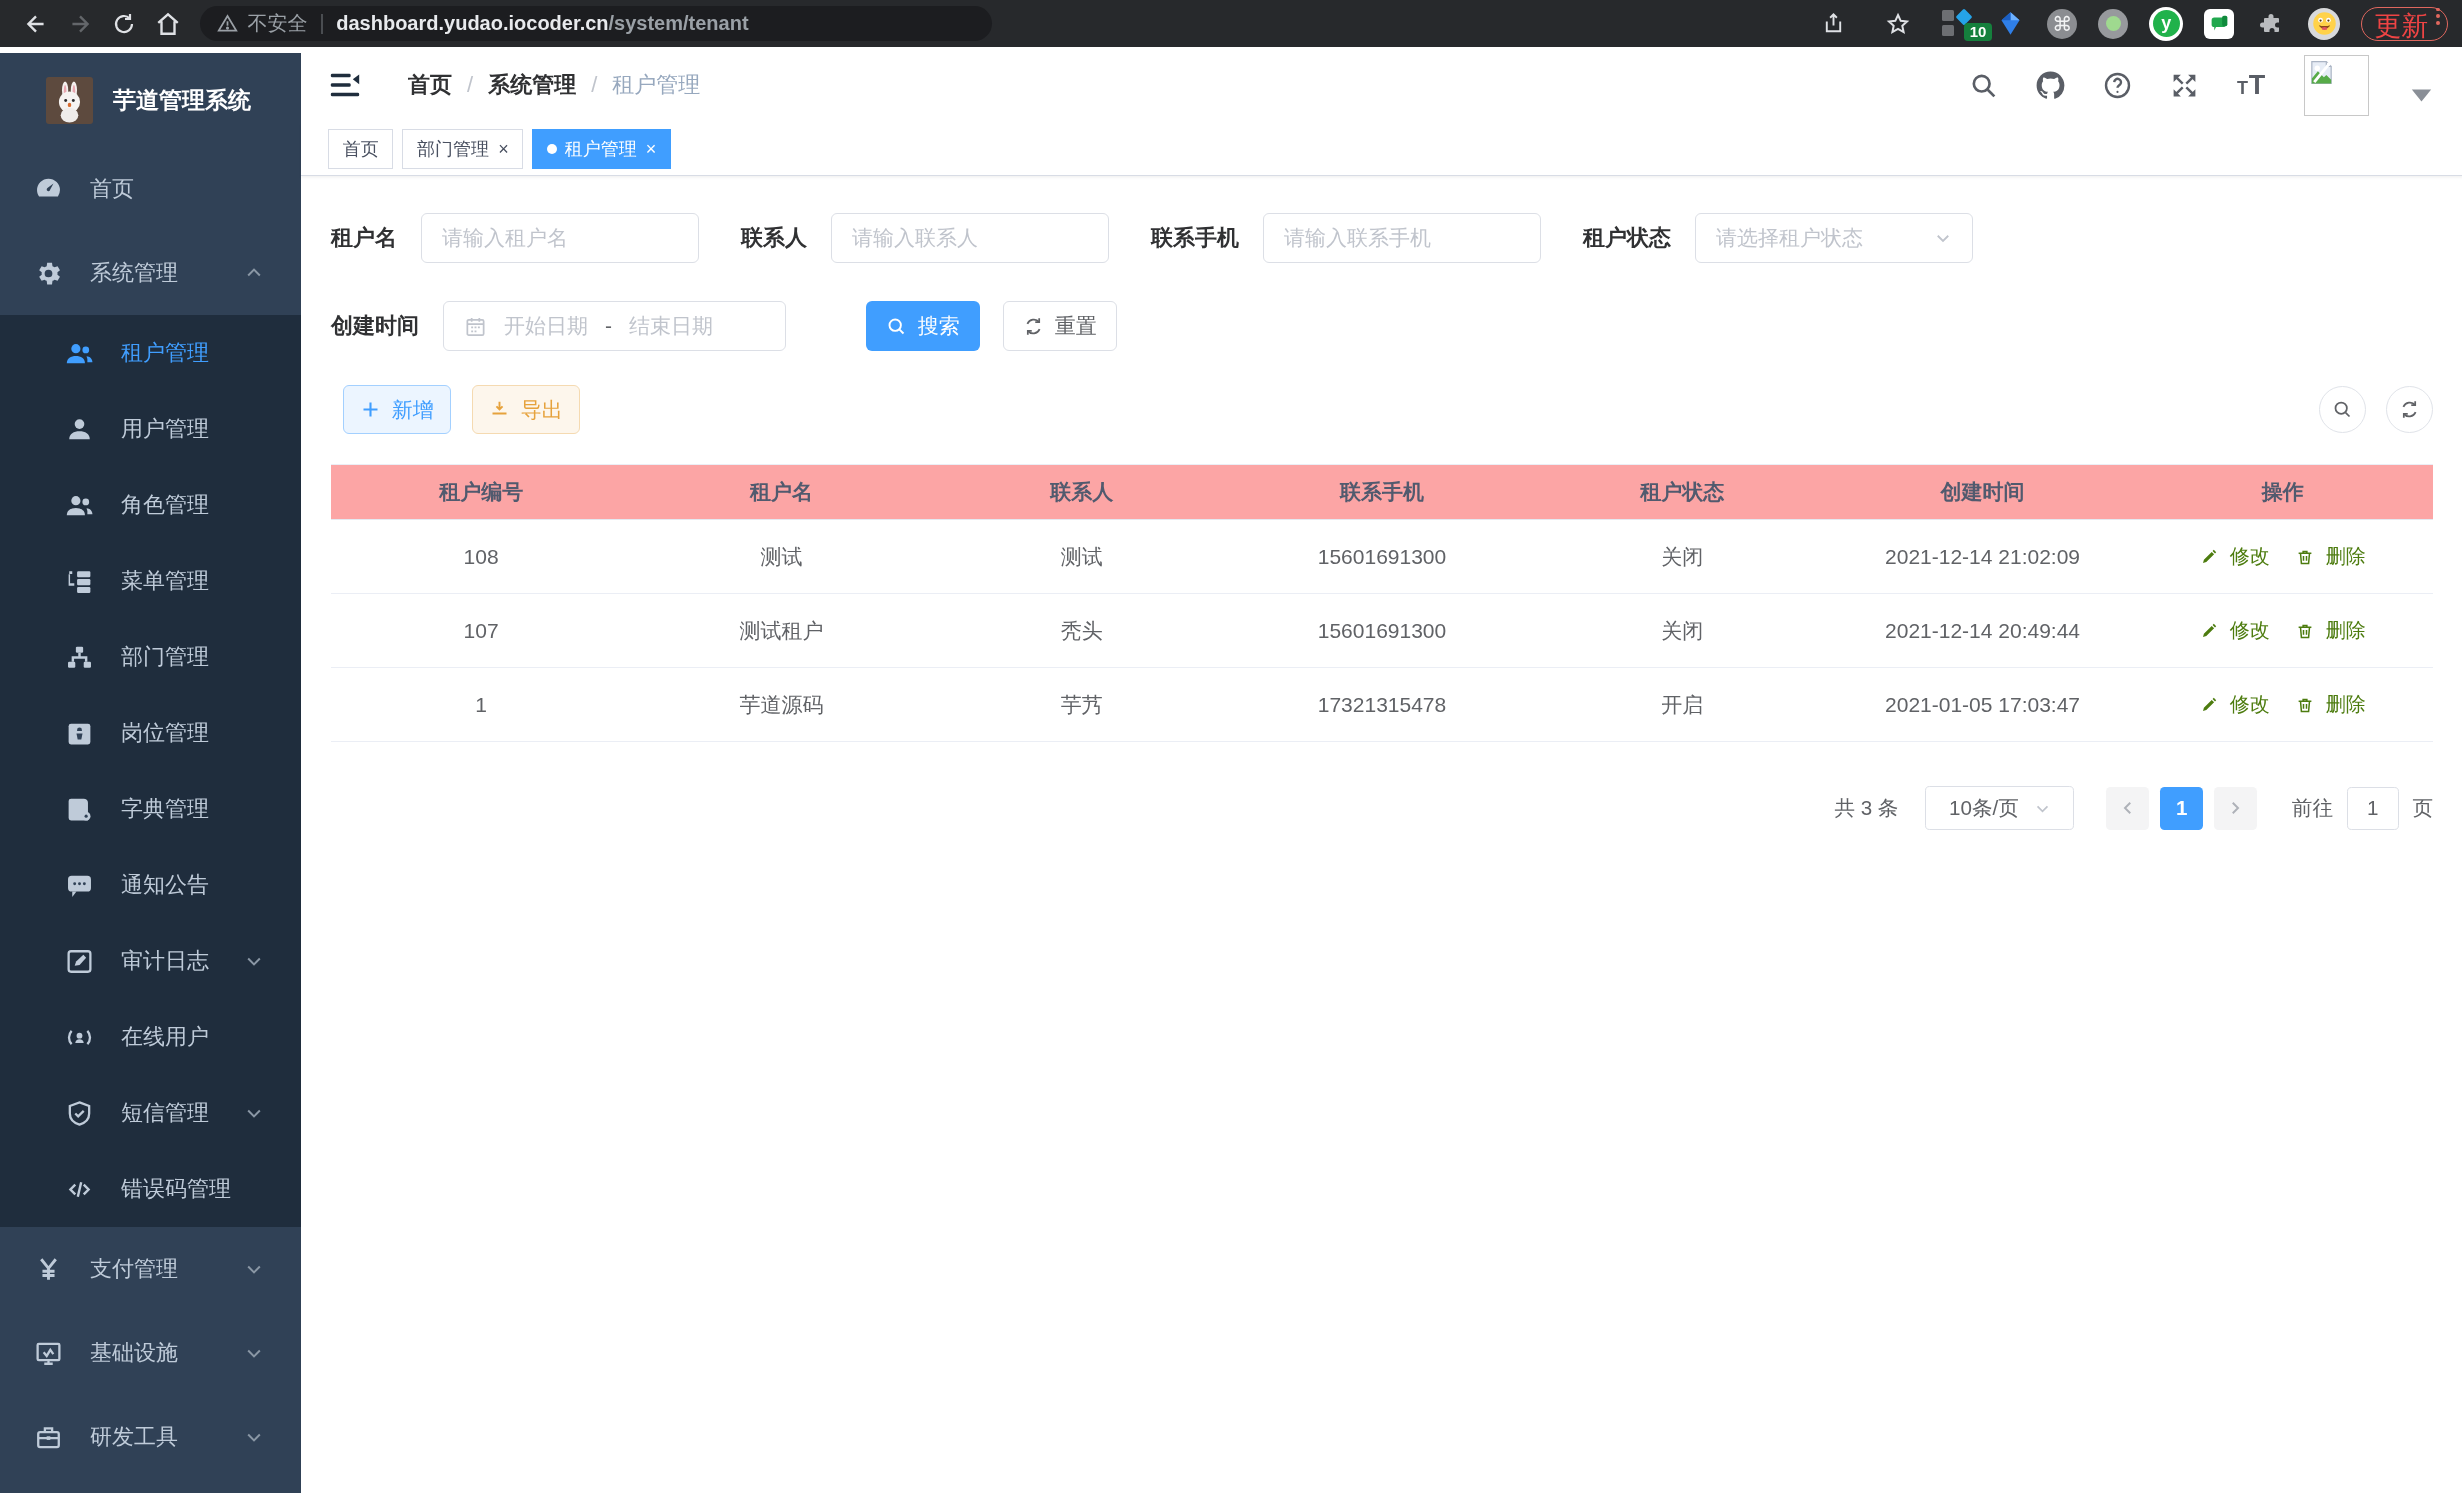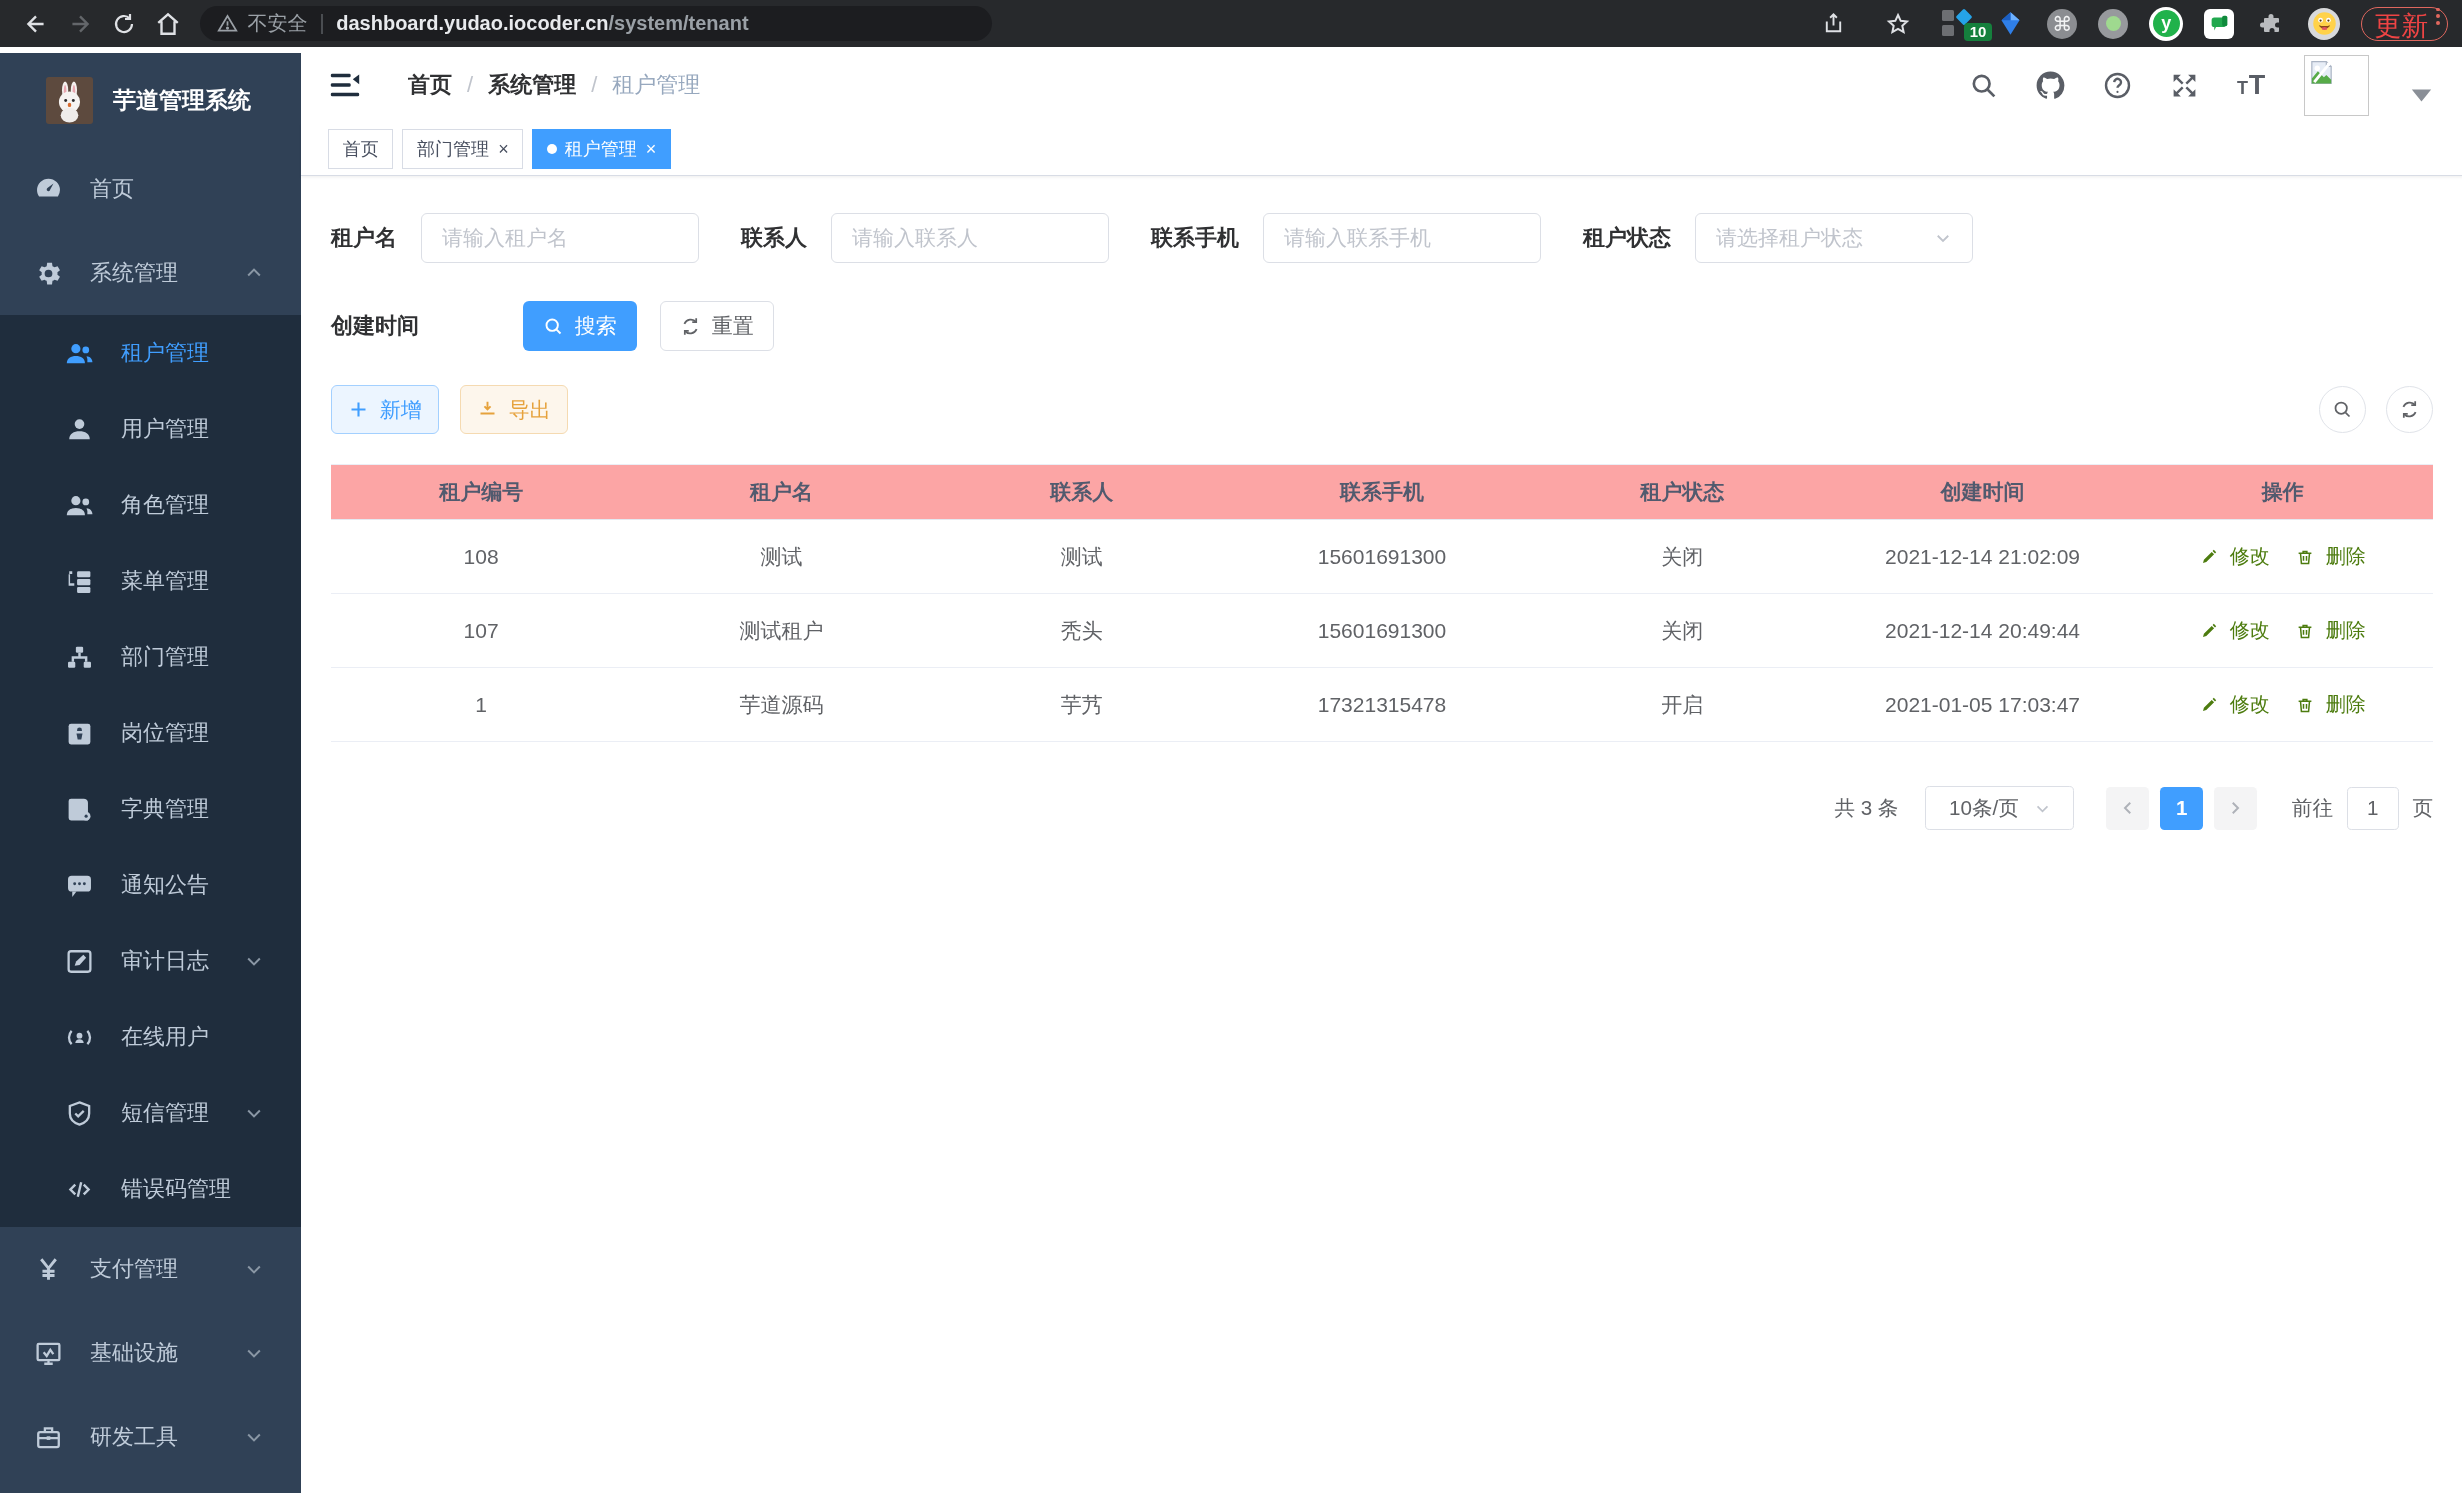--- a/index.html
+++ b/index.html
@@ -90,21 +90,21 @@
   .f-label { font-size:22px; color:#303133; font-weight:700; margin-right:24px; white-space:nowrap; }
   .f-input { width:278px; height:50px; border:1.5px solid #dcdfe6; border-radius:6px; background:#fff;
     display:flex; align-items:center; padding:12px 20px; font-size:21px; color:#c0c4cc; }
   .f-select { justify-content:space-between; }
   .f-select .icon { color:#c0c4cc; }
   .f-select .icon svg { width:18px; height:18px; }
   .f-date { width:343px; gap:17px; }
   .f-date .icon svg { width:23px; height:23px; }
   .f-date .dsep { color:#606266; flex:0 0 auto; }
   .btn { height:50px; border-radius:6px; font-size:21px; display:inline-flex; align-items:center;
-    justify-content:center; gap:10.7px; cursor:pointer; border:1.5px solid transparent; }
+    justify-content:center; gap:10.7px; cursor:pointer; border:1.5px solid transparent;margin-left:12px; }
   .btn svg { width:21px; height:21px; }
   .btn-search { width:114px; background:#409eff; color:#fff; margin-left:38px; }
   .btn-reset { width:114px; background:#fff; color:#606266; border-color:#dcdfe6; margin-left:23px; }
 
   .toolbar-row { display:flex; align-items:center; margin-bottom:30px; }
   .btn-add { width:108px; height:49px; background:#ecf5ff; border-color:#a3d0ff; color:#409eff; }
   .btn-export { width:108px; height:49px; background:#fdf6ec; border-color:#f5dab1; color:#e6a23c; margin-left:21px; }
   .toolbar-right { margin-left:auto; display:flex; gap:20px; }
   .circle-btn { width:47px; height:47px; border-radius:50%; border:1.5px solid #e0e3e9; color:#606266;
     display:flex; align-items:center; justify-content:center; background:#fff; cursor:pointer; }
@@ -578,20 +578,31 @@
                 <path d="M5 9l7 7 7-7"></path>
               </svg>
             </span>
         </div>
       </div>
     </div>
 
     <div class="filter-row r2">
       <div class="f-group">
         <span class="f-label">创建时间</span>
+        <div class="f-input f-date">
+          <span class="icon">
+              <svg viewBox="0 0 24 24" fill="none" stroke="currentColor" stroke-width="1.8">
+                <rect x="3.5" y="5" width="17" height="16" rx="1.5"></rect>
+                <path d="M3.5 9.5h17M8 3v4M16 3v4M7.5 13h2M11 13h2M14.5 13h2M7.5 17h2M11 17h2"></path>
+              </svg>
+            </span>
+          <span>开始日期</span>
+          <span class="dsep">-</span>
+          <span>结束日期</span>
+        </div>
       </div>
       <button class="btn btn-search">
         <svg viewBox="0 0 24 24" fill="none" stroke="currentColor" stroke-width="2.2">
             <circle cx="10.5" cy="10.5" r="6.5"></circle>
             <path d="M15.5 15.5L20 20"></path>
           </svg>
         <span>搜索</span>
       </button>
       <button class="btn btn-reset">
         <svg viewBox="0 0 24 24" fill="none" stroke="currentColor" stroke-width="2">

